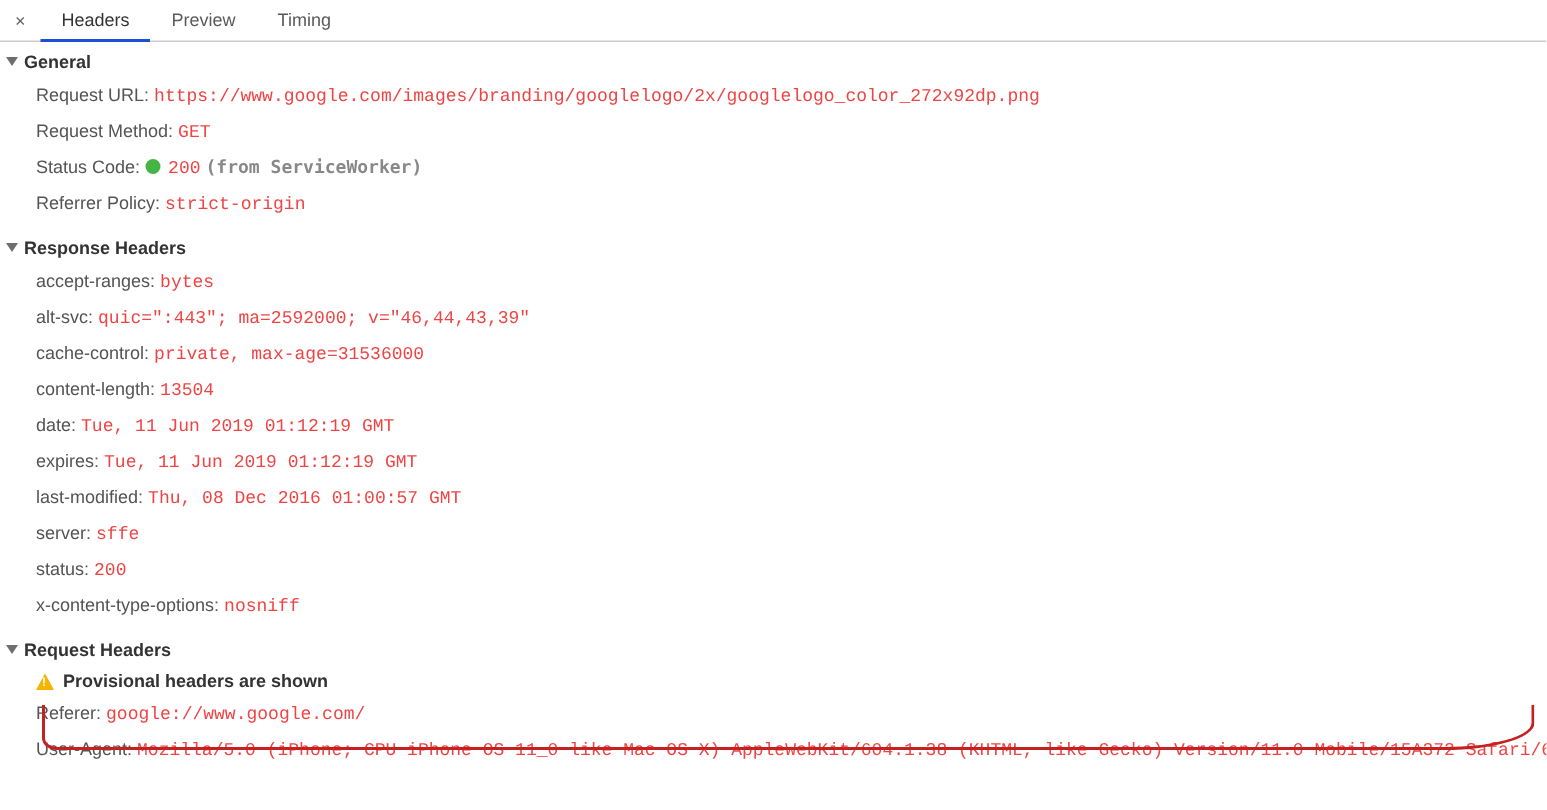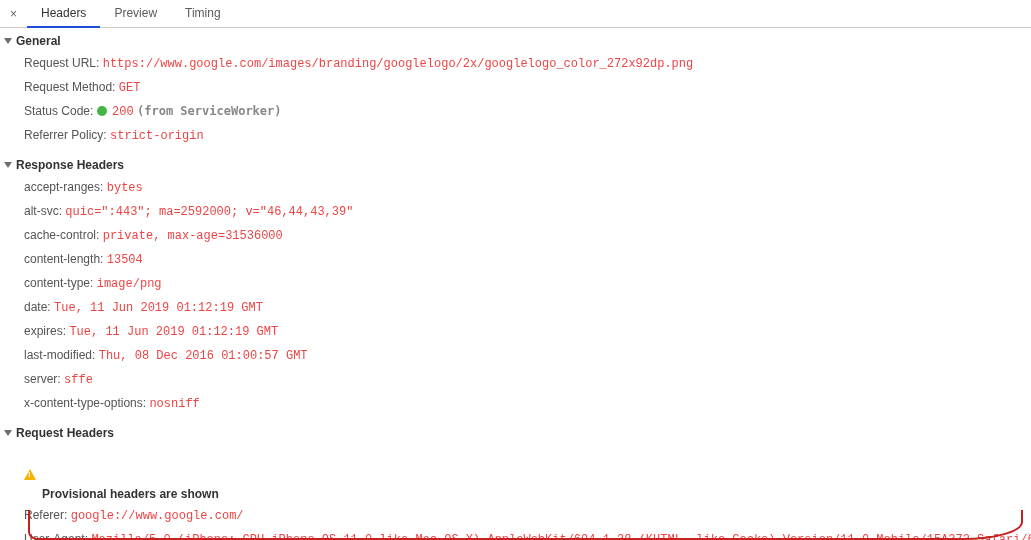--- a/index.html
+++ b/index.html
@@ -107,21 +107,20 @@
     position: absolute;
     left: -2px;
     top: 1px;
     font-size: 8px;
     font-weight: 700;
     color: #fff;
   }
   .warn-text {
     font-weight: 700;
     color: #333;
-    margin-top: 40px;
   }
   .mark-wrap {
     position: relative;
   }
   .mark-line {
     position: absolute;
     left: 4px;
     right: 8px;
     height: 30px;
     border: 2px solid #c62121;
@@ -170,25 +169,25 @@
 <div class="section">
   <div class="section-header">
     <span class="disclosure"></span>
     <span>Response Headers</span>
   </div>
   <div class="kv-block" id="resp-hdrs">
       <div class="kv"><span class="k">accept-ranges:</span> <span class="v">bytes</span></div>
       <div class="kv"><span class="k">alt-svc:</span> <span class="v">quic=":443"; ma=2592000; v="46,44,43,39"</span></div>
       <div class="kv"><span class="k">cache-control:</span> <span class="v">private, max-age=31536000</span></div>
       <div class="kv"><span class="k">content-length:</span> <span class="v">13504</span></div>
-      <div class="kv"><span class="k">content-type:</span> <span class="v">image/png</span></div>
       <div class="kv"><span class="k">date:</span> <span class="v">Tue, 11 Jun 2019 01:12:19 GMT</span></div>
       <div class="kv"><span class="k">expires:</span> <span class="v">Tue, 11 Jun 2019 01:12:19 GMT</span></div>
       <div class="kv"><span class="k">last-modified:</span> <span class="v">Thu, 08 Dec 2016 01:00:57 GMT</span></div>
       <div class="kv"><span class="k">server:</span> <span class="v">sffe</span></div>
+      <div class="kv"><span class="k">status:</span> <span class="v">200</span></div>
       <div class="kv"><span class="k">x-content-type-options:</span> <span class="v">nosniff</span></div>
     </div>
 </div>
 
 <div class="section">
   <div class="section-header">
     <span class="disclosure"></span>
     <span>Request Headers</span>
   </div>
   <div class="kv-block">

